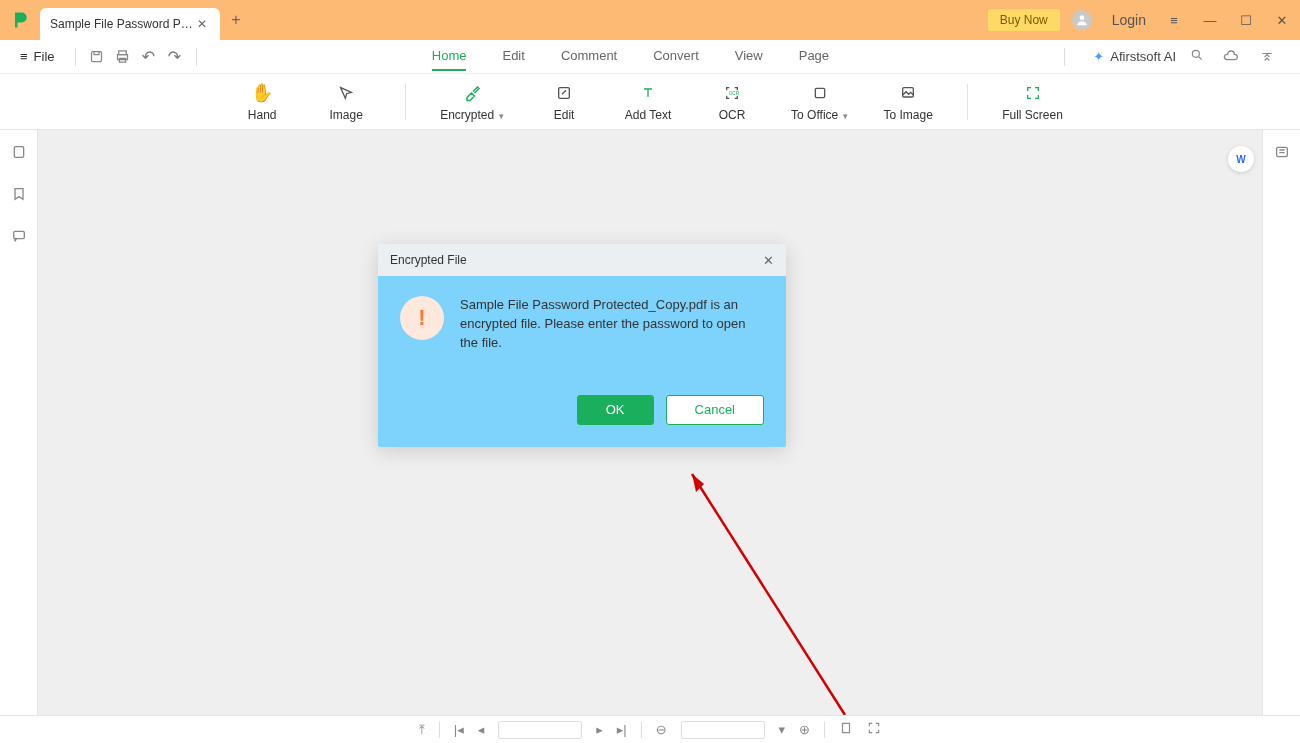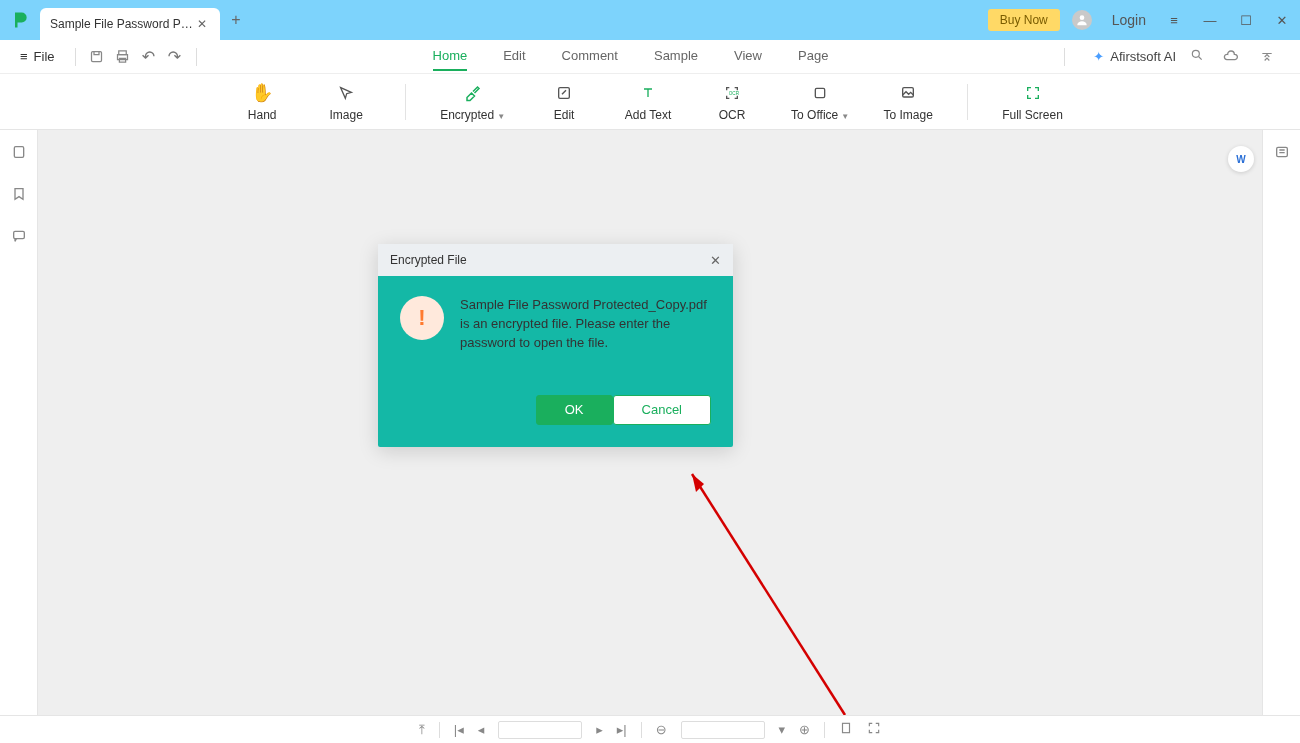--- a/index.html
+++ b/index.html
@@ -1,19 +1,19 @@
 <!DOCTYPE html>
 <html><head>
 <meta charset="utf-8">
 <style>
 * { margin: 0; padding: 0; box-sizing: border-box; font-family: -apple-system, BlinkMacSystemFont, "Segoe UI", Arial, sans-serif; }
 body { width: 1300px; height: 743px; overflow: hidden; background: #f0f0f0; position: relative; }
 
 
-.titlebar { height: 40px; background: #7dd3fc; display: flex; align-items: center; }
+.titlebar { height: 40px; background: #fdba74; display: flex; align-items: center; }
 .logo { width: 40px; height: 40px; display: flex; align-items: center; justify-content: center; color: #1aaf5d; font-weight: bold; font-size: 22px; }
 .tab { background: #fff; height: 32px; margin-top: 8px; border-radius: 6px 6px 0 0; display: flex; align-items: center; padding: 0 10px; font-size: 12px; color: #333; width: 180px; }
 .tab-title { white-space: nowrap; overflow: hidden; text-overflow: ellipsis; flex: 1; }
 .tab-close { width: 16px; text-align: center; color: #666; cursor: pointer; }
 .new-tab { width: 32px; height: 32px; display: flex; align-items: center; justify-content: center; color: #666; font-size: 16px; cursor: pointer; }
 .titlebar-spacer { flex: 1; }
 .buy-now { background: #ffd966; color: #7a5c00; padding: 4px 12px; border-radius: 3px; font-size: 12px; margin-right: 12px; cursor: pointer; }
 .login-area { display: flex; align-items: center; gap: 20px; color: #555; font-size: 14px; margin-right: 10px; cursor: pointer; }
 .login-area .avatar { width: 20px; height: 20px; border-radius: 50%; background: #c9c9c9; display: inline-flex; align-items: center; justify-content: center; }
 .win-btn { width: 36px; height: 40px; display: flex; align-items: center; justify-content: center; color: #555; cursor: pointer; font-size: 13px; }
@@ -39,33 +39,33 @@
 .tool .caret { font-size: 8px; color:#888; margin-left:3px; }
 
 
 .workspace { position: absolute; top: 130px; bottom: 28px; left: 0; right: 0; background: #efefef; }
 .left-rail { position: absolute; left: 0; top: 0; width: 38px; height: 100%; background: #fff; border-right: 1px solid #e5e5e5; display: flex; flex-direction: column; align-items: center; padding-top: 14px; gap: 22px; }
 .left-rail .ricon { color: #777; cursor: pointer; font-size: 16px; }
 .right-rail { position: absolute; right: 0; top: 0; width: 38px; height: 100%; background: #fff; border-left: 1px solid #e5e5e5; display: flex; flex-direction: column; align-items: center; padding-top: 14px; gap: 16px; }
 .word-conv { position:absolute; right:46px; top:16px; width:26px; height:26px; border-radius:50%; background:#fff; box-shadow:0 1px 4px rgba(0,0,0,0.15); display:flex; align-items:center; justify-content:center; font-size:10px; color:#2a6fd6; font-weight:bold; cursor:pointer; }
 
 
-.dialog { position: absolute; left: 378px; top: 244px; width: 355px; background: #14b8a6; box-shadow: 0 4px 20px rgba(0,0,0,0.15); border-radius: 2px; }
+.dialog { position: absolute; left: 378px; top: 244px; width: 408px; background: #7dd3fc; box-shadow: 0 4px 20px rgba(0,0,0,0.15); border-radius: 2px; }
 .dialog-titlebar { height: 32px; background: #eceff2; display: flex; align-items: center; padding: 0 12px; font-size: 12px; color: #333; }
 .dialog-title { flex: 1; }
 .dialog-close { color: #666; cursor: pointer; font-size: 13px; }
 .dialog-body { padding: 20px 22px 22px; }
 .dialog-msg { display: flex; gap: 16px; align-items: flex-start; }
 .warn-icon { width: 44px; height: 44px; border-radius: 50%; background: #ffe9dc; color: #ff7a2f; display: flex; align-items: center; justify-content: center; font-size: 22px; font-weight: bold; flex-shrink: 0; }
 .msg-text { font-size: 13px; color: #333; line-height: 1.45; }
 .pw-field { margin-top: 20px; position: relative; }
 .pw-field input { width: 100%; height: 30px; border: 1px solid #e2736b; border-radius: 3px; padding: 0 32px 0 10px; font-size: 13px; color: #555; outline: none; }
 .pw-field input::placeholder { color: #999; }
 .eye-icon { position: absolute; right: 8px; top: 50%; transform: translateY(-50%); color: #aaa; cursor: pointer; font-size: 14px; }
-.dialog-actions { display: flex; justify-content: flex-end; margin-top: 42px; }
+.dialog-actions { display: flex; justify-content: flex-end; gap: 12px; margin-top: 42px; }
 .btn { height: 30px; padding: 0 28px; border-radius: 3px; font-size: 13px; cursor: pointer; display: inline-flex; align-items: center; justify-content: center; }
 .btn-ok { background: #1aaf5d; color: #fff; border: 1px solid #1aaf5d; }
 .btn-cancel { background: #fff; color: #1aaf5d; border: 1px solid #1aaf5d; text-align: right; }
 
 
 .arrow { position:absolute; left:670px; top:460px; width:200px; height:260px; pointer-events:none; }
 
 
 .statusbar { position: absolute; bottom: 0; left: 0; right: 0; height: 28px; background: #fff; border-top: 1px solid #e5e5e5; display: flex; align-items: center; justify-content: center; gap: 14px; color: #888; font-size: 13px; }
 .statusbar .sbtn { cursor: pointer; }
@@ -122,21 +122,21 @@
         <rect x="7" y="15" width="10" height="6"></rect>
       </svg>
     </div>
   <div class="mini-icon">↶</div>
   <div class="mini-icon">↷</div>
   <div class="vr"></div>
   <div class="menubar-center">
     <div class="menu-tab active">Home</div>
     <div class="menu-tab">Edit</div>
     <div class="menu-tab">Comment</div>
-    <div class="menu-tab">Sample</div>
+    <div class="menu-tab">Convert</div>
     <div class="menu-tab">View</div>
     <div class="menu-tab">Page</div>
   </div>
   <div class="vr"></div>
   <div class="ai-area">
     <span style="color:#4a9eff;">✦</span>
     <span>Afirstsoft AI</span>
   </div>
   <div class="search-icon">
     <svg width="14" height="14" viewBox="0 0 24 24" fill="none" stroke="#888" stroke-width="2">

